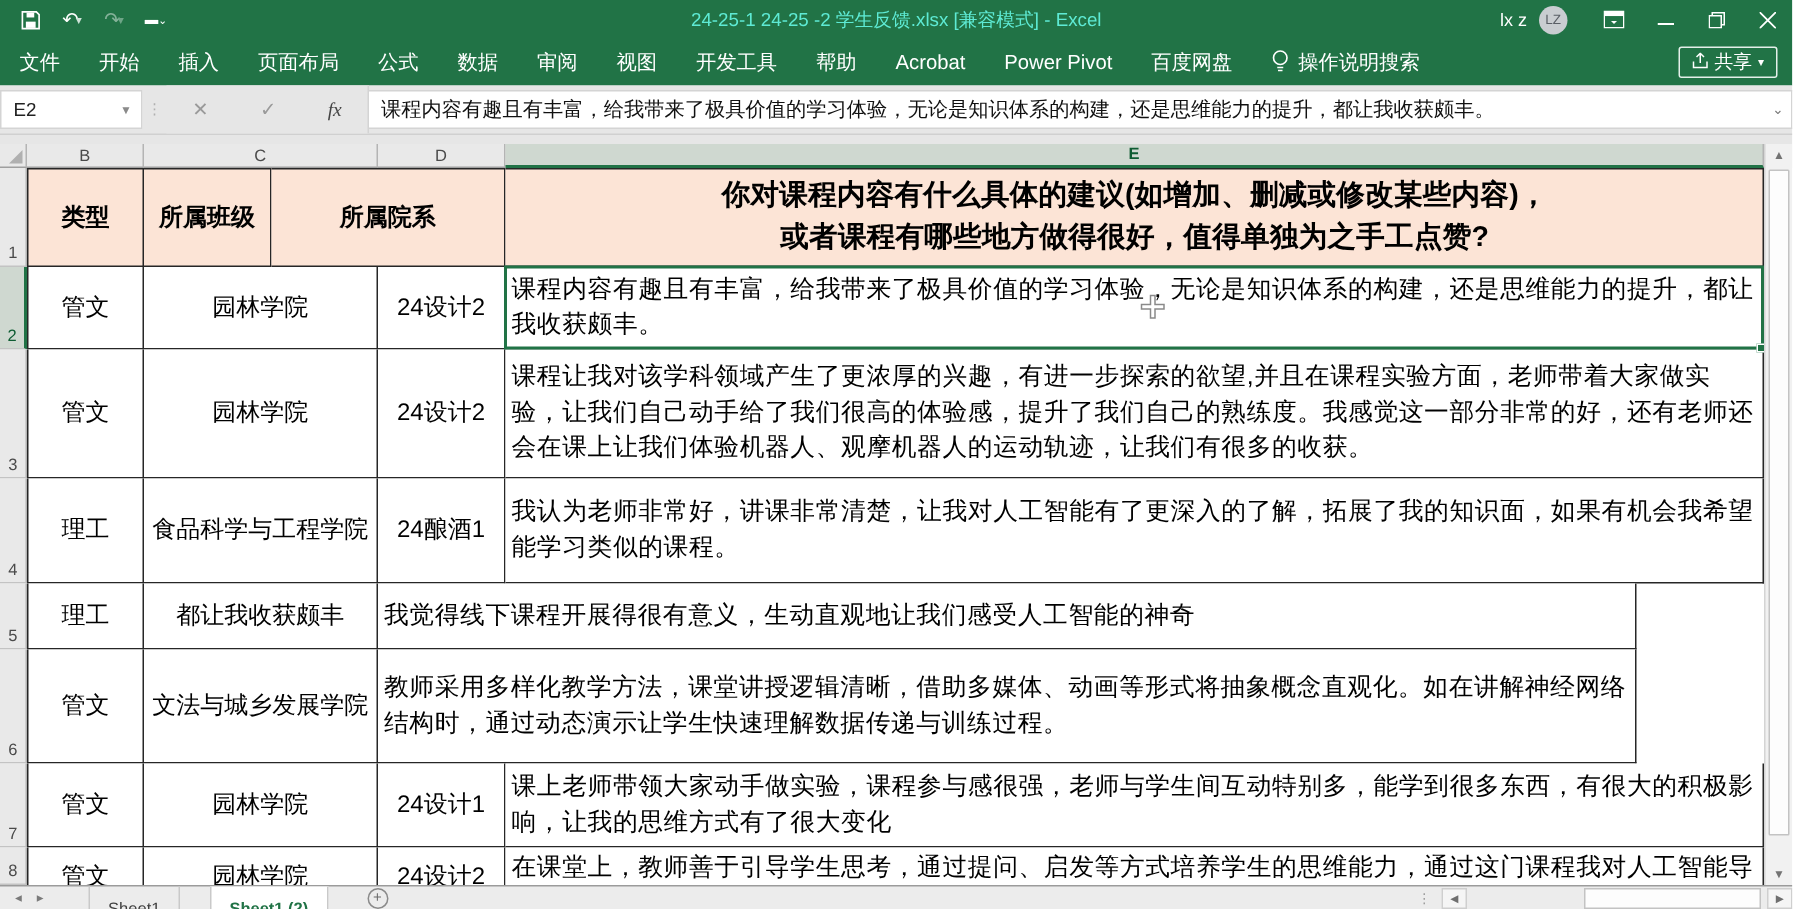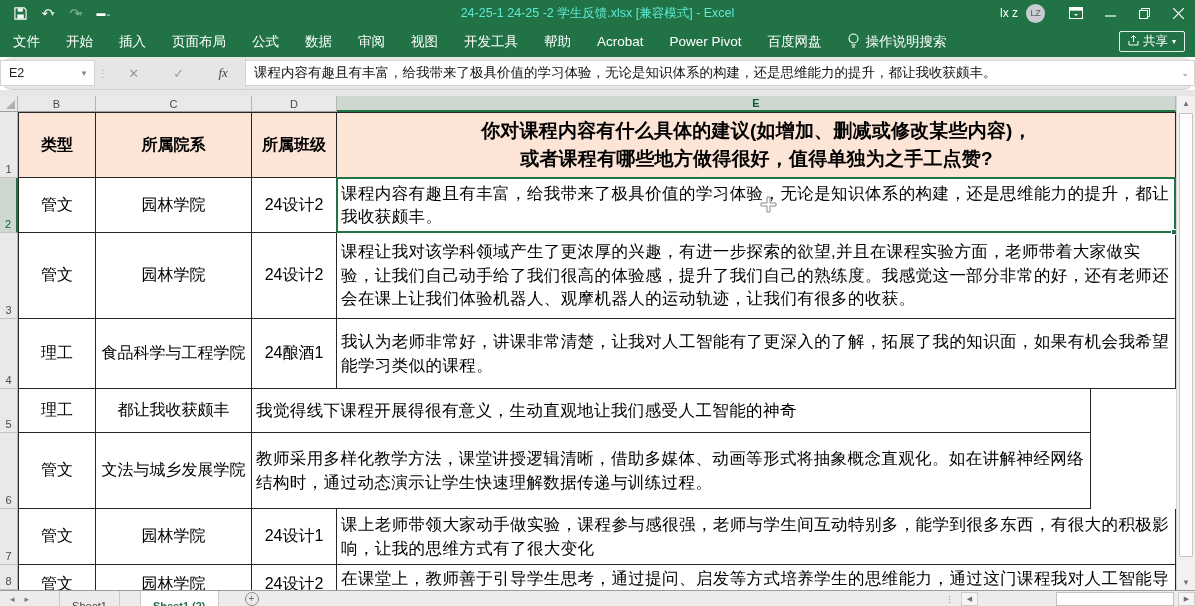--- a/index.html
+++ b/index.html
@@ -22,21 +22,21 @@
   .win-btn svg { display:block; }
 
   
   .ribbon { height:31px; background:#217346; display:flex; align-items:center; color:#fff; }
   .ribbon-tab { padding:0 13px; font-size:13.5px; height:100%; display:flex; align-items:center; white-space:nowrap; }
   .tellme { display:flex; align-items:center; gap:6px; padding:0 12px; font-size:13.5px; }
   .share-btn { margin-left:auto; margin-right:10px; border:1px solid #e4efe9; border-radius:2px; height:21px; display:flex; align-items:center; gap:4px; padding:0 8px; font-size:12.5px; color:#fff; }
   .share-caret { font-size:8px; }
 
   
-  .formula-row { height:33px; background:#e6e6e6; display:flex; align-items:stretch; border-bottom:1px solid #d0d0d0;border-radius:13px; }
+  .formula-row { height:33px; background:#e6e6e6; display:flex; align-items:stretch; border-bottom:1px solid #d0d0d0; }
   .name-box { width:95px; background:#fff; border:1px solid #d4d4d4; margin:3px 0 3px 0; display:flex; align-items:center; font-size:12.5px; color:#222; padding-left:8px; position:relative; }
   .name-caret { position:absolute; right:6px; color:#8a8a8a; font-size:8px; }
   .fx-zone { width:135px; display:flex; align-items:center; justify-content:space-around; border-right:1px solid #d4d4d4; background:#e6e6e6; }
   .fx-x { color:#9a9a9a; font-size:13px; }
   .fx-check { color:#9a9a9a; font-size:13px; }
   .fx-fx { color:#444; font-size:13px; font-style:italic; font-family:"Liberation Serif","DejaVu Serif",serif; }
   .dots-sep { color:#b0b0b0; font-size:10px; display:flex; align-items:center; padding:0 3px; }
   .formula-input { flex:1; background:#fff; margin:3px 0; border:1px solid #d4d4d4; border-left:none; display:flex; align-items:center; padding-left:8px; font-size:13.5px; color:#111; white-space:nowrap; overflow:hidden; position:relative; }
   .fb-expand { position:absolute; right:5px; color:#777; font-size:9px; }
   .spacer-strip { height:6px; background:#e6e6e6; }
@@ -209,22 +209,22 @@
         </div>
       <div class="colhdr ch-b">B</div>
       <div class="colhdr ch-c">C</div>
       <div class="colhdr ch-d">D</div>
       <div class="colhdr ch-e">E</div>
     </div>
 
     <div class="grid-row r1">
       <div class="rowhdr">1</div>
       <div class="cell cell-b">类型</div>
+      <div class="cell cell-d">所属班级</div>
       <div class="cell cell-c">所属院系</div>
-      <div class="cell cell-d">所属班级</div>
       <div class="cell cell-e">
         <div>
           <div>你对课程内容有什么具体的建议(如增加、删减或修改某些内容)，</div>
           <div>或者课程有哪些地方做得很好，值得单独为之手工点赞?</div>
         </div>
       </div>
     </div>
 
     <div class="grid-row r2">
       <div class="rowhdr sel">2</div>

